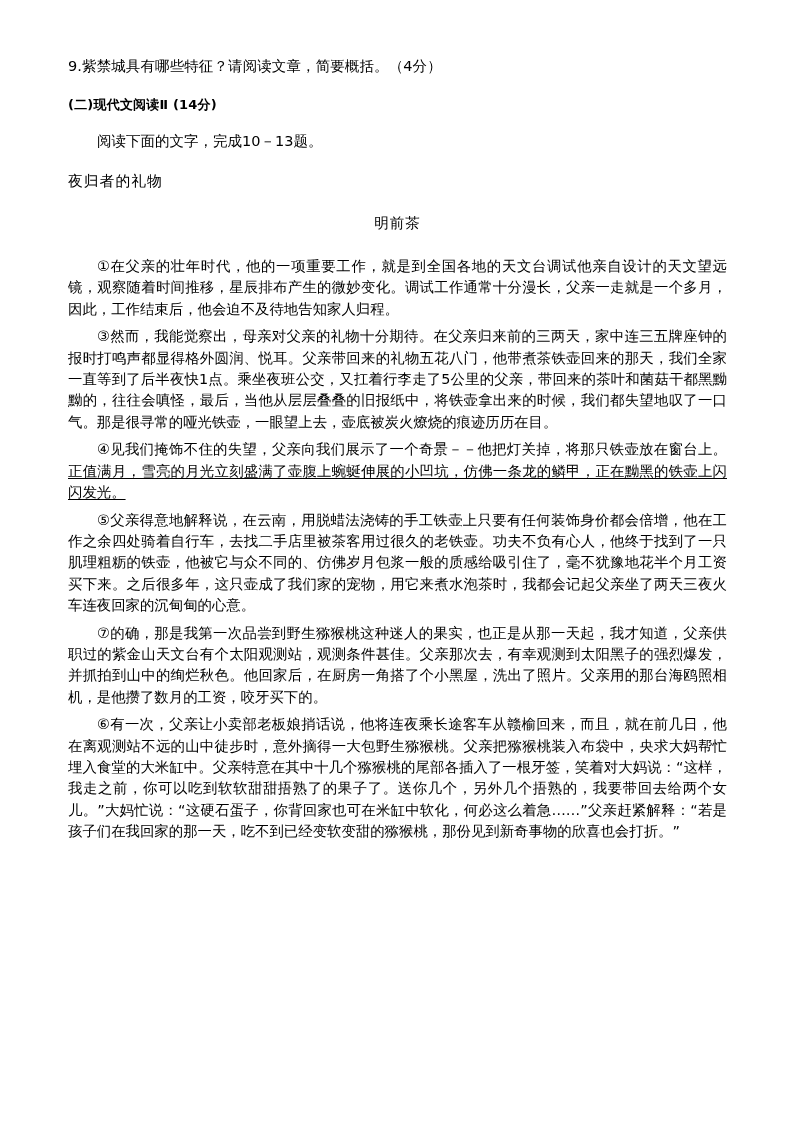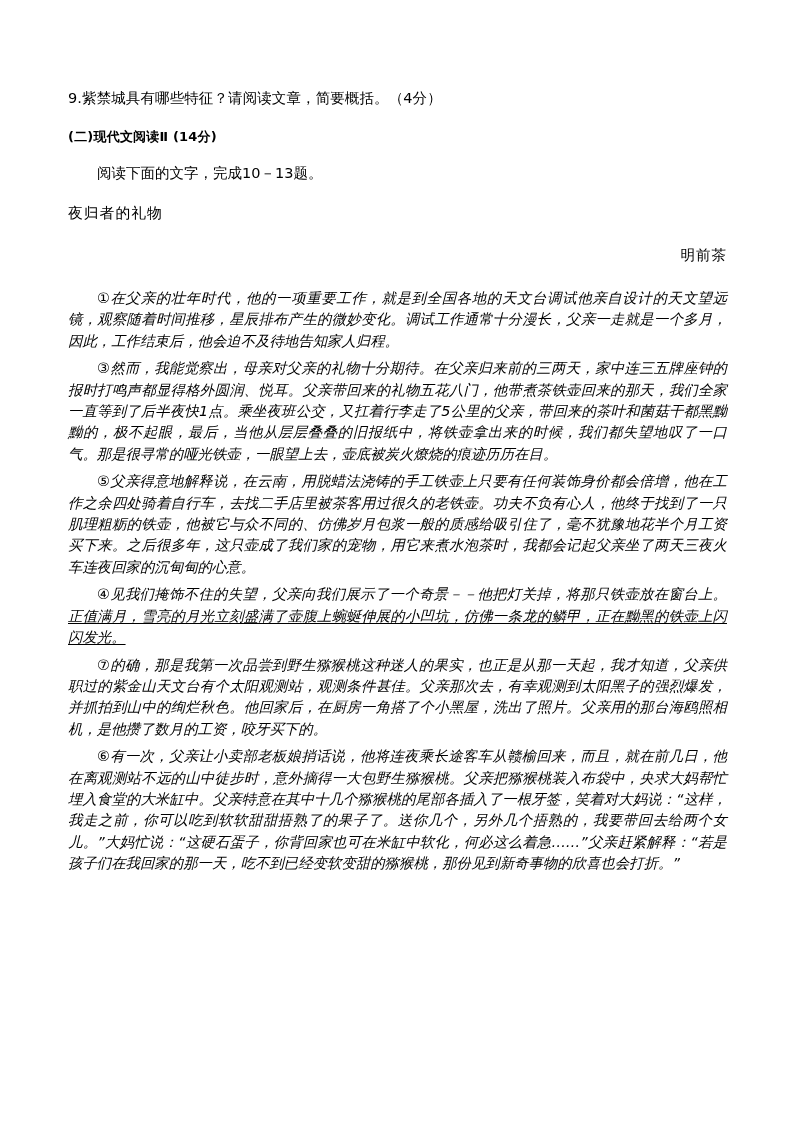--- a/index.html
+++ b/index.html
@@ -12,21 +12,21 @@
     height: 1123px;
     font-family: "DejaVu Sans", "Liberation Sans", sans-serif;
     color: #000000;
     -webkit-font-smoothing: none;
   }
   .page {
     position: relative;
     width: 794px;
     height: 1123px;
     box-sizing: border-box;
-    padding: 88px 67px 0 68px;
+    padding: 56px 67px 0 68px;
     background: #ffffff;
     overflow: hidden;
   }
   .q-line {
     font-size: 14.5px;
     line-height: 21px;
     margin: 0 0 17px 0;
     letter-spacing: 0.1px;
   }
   .section-heading {
@@ -45,33 +45,32 @@
   .article-title {
     font-size: 14.8px;
     line-height: 21px;
     text-align: left;
     margin: 0 0 22px 0;
     letter-spacing: 1px;
   }
   .article-author {
     font-size: 14.5px;
     line-height: 21px;
-    text-align: right;
+    text-align: center;
     margin: 0 0 22px 0;
     letter-spacing: 1px;
   }
   .para {
     font-size: 14.4px;
     line-height: 21.3px;
     margin: 0 0 6.5px 0;
     text-indent: 29px;
     text-align: justify;
     text-justify: inter-ideograph;
     word-break: break-all;
-    font-style: italic;
   }
   .para.u {
     text-decoration: none;
   }
   .para .uline {
     text-decoration: underline;
     text-underline-offset: 2px;
   }
 </style>
 </head>
@@ -85,23 +84,23 @@
 
   <p class="instruction">阅读下面的文字，完成10－13题。</p>
 
   <p class="article-title">夜归者的礼物</p>
 
   <p class="article-author">明前茶</p>
 
   <p class="para">①在父亲的壮年时代，他的一项重要工作，就是到全国各地的天文台调试他亲自设计的天文望远镜，观察随着时间推移，星辰排布产生的微妙变化。调试工作通常十分漫长，父亲一走就是一个多月，因此，工作结束后，他会迫不及待地告知家人归程。</p>
 
 
-  <p class="para">③然而，我能觉察出，母亲对父亲的礼物十分期待。在父亲归来前的三两天，家中连三五牌座钟的报时打鸣声都显得格外圆润、悦耳。父亲带回来的礼物五花八门，他带煮茶铁壶回来的那天，我们全家一直等到了后半夜快1点。乘坐夜班公交，又扛着行李走了5公里的父亲，带回来的茶叶和菌菇干都黑黝黝的，极不起眼，最后，当他从层层叠叠的旧报纸中，将铁壶拿出来的时候，我们都失望地叹了一口气。那是很寻常的哑光铁壶，一眼望上去，壶底被炭火燎烧的痕迹历历在目。</p>
+  <p class="para">③然而，我能觉察出，母亲对父亲的礼物十分期待。在父亲归来前的三两天，家中连三五牌座钟的报时打鸣声都显得格外圆润、悦耳。父亲带回来的礼物五花八门，他带煮茶铁壶回来的那天，我们全家一直等到了后半夜快1点。乘坐夜班公交，又扛着行李走了5公里的父亲，带回来的茶叶和菌菇干都黑黝黝的，往往会嗔怪，最后，当他从层层叠叠的旧报纸中，将铁壶拿出来的时候，我们都失望地叹了一口气。那是很寻常的哑光铁壶，一眼望上去，壶底被炭火燎烧的痕迹历历在目。</p>
+
+  <p class="para u"><span>④见我们掩饰不住的失望，父亲向我们展示了一个奇景－－他把灯关掉，将那只铁壶放在窗台上。</span><span class="uline">正值满月，雪亮的月光立刻盛满了壶腹上蜿蜒伸展的小凹坑，仿佛一条龙的鳞甲，正在黝黑的铁壶上闪闪发光。</span></p>
 
   <p class="para">⑤父亲得意地解释说，在云南，用脱蜡法浇铸的手工铁壶上只要有任何装饰身价都会倍增，他在工作之余四处骑着自行车，去找二手店里被茶客用过很久的老铁壶。功夫不负有心人，他终于找到了一只肌理粗粝的铁壶，他被它与众不同的、仿佛岁月包浆一般的质感给吸引住了，毫不犹豫地花半个月工资买下来。之后很多年，这只壶成了我们家的宠物，用它来煮水泡茶时，我都会记起父亲坐了两天三夜火车连夜回家的沉甸甸的心意。</p>
-
-  <p class="para u"><span>④见我们掩饰不住的失望，父亲向我们展示了一个奇景－－他把灯关掉，将那只铁壶放在窗台上。</span><span class="uline">正值满月，雪亮的月光立刻盛满了壶腹上蜿蜒伸展的小凹坑，仿佛一条龙的鳞甲，正在黝黑的铁壶上闪闪发光。</span></p>
 
   <p class="para">⑦的确，那是我第一次品尝到野生猕猴桃这种迷人的果实，也正是从那一天起，我才知道，父亲供职过的紫金山天文台有个太阳观测站，观测条件甚佳。父亲那次去，有幸观测到太阳黑子的强烈爆发，并抓拍到山中的绚烂秋色。他回家后，在厨房一角搭了个小黑屋，洗出了照片。父亲用的那台海鸥照相机，是他攒了数月的工资，咬牙买下的。</p>
 
   <p class="para">⑥有一次，父亲让小卖部老板娘捎话说，他将连夜乘长途客车从赣榆回来，而且，就在前几日，他在离观测站不远的山中徒步时，意外摘得一大包野生猕猴桃。父亲把猕猴桃装入布袋中，央求大妈帮忙埋入食堂的大米缸中。父亲特意在其中十几个猕猴桃的尾部各插入了一根牙签，笑着对大妈说：“这样，我走之前，你可以吃到软软甜甜捂熟了的果子了。送你几个，另外几个捂熟的，我要带回去给两个女儿。”大妈忙说：“这硬石蛋子，你背回家也可在米缸中软化，何必这么着急……”父亲赶紧解释：“若是孩子们在我回家的那一天，吃不到已经变软变甜的猕猴桃，那份见到新奇事物的欣喜也会打折。”</p>
 
 </div>
 
 </body></html>

